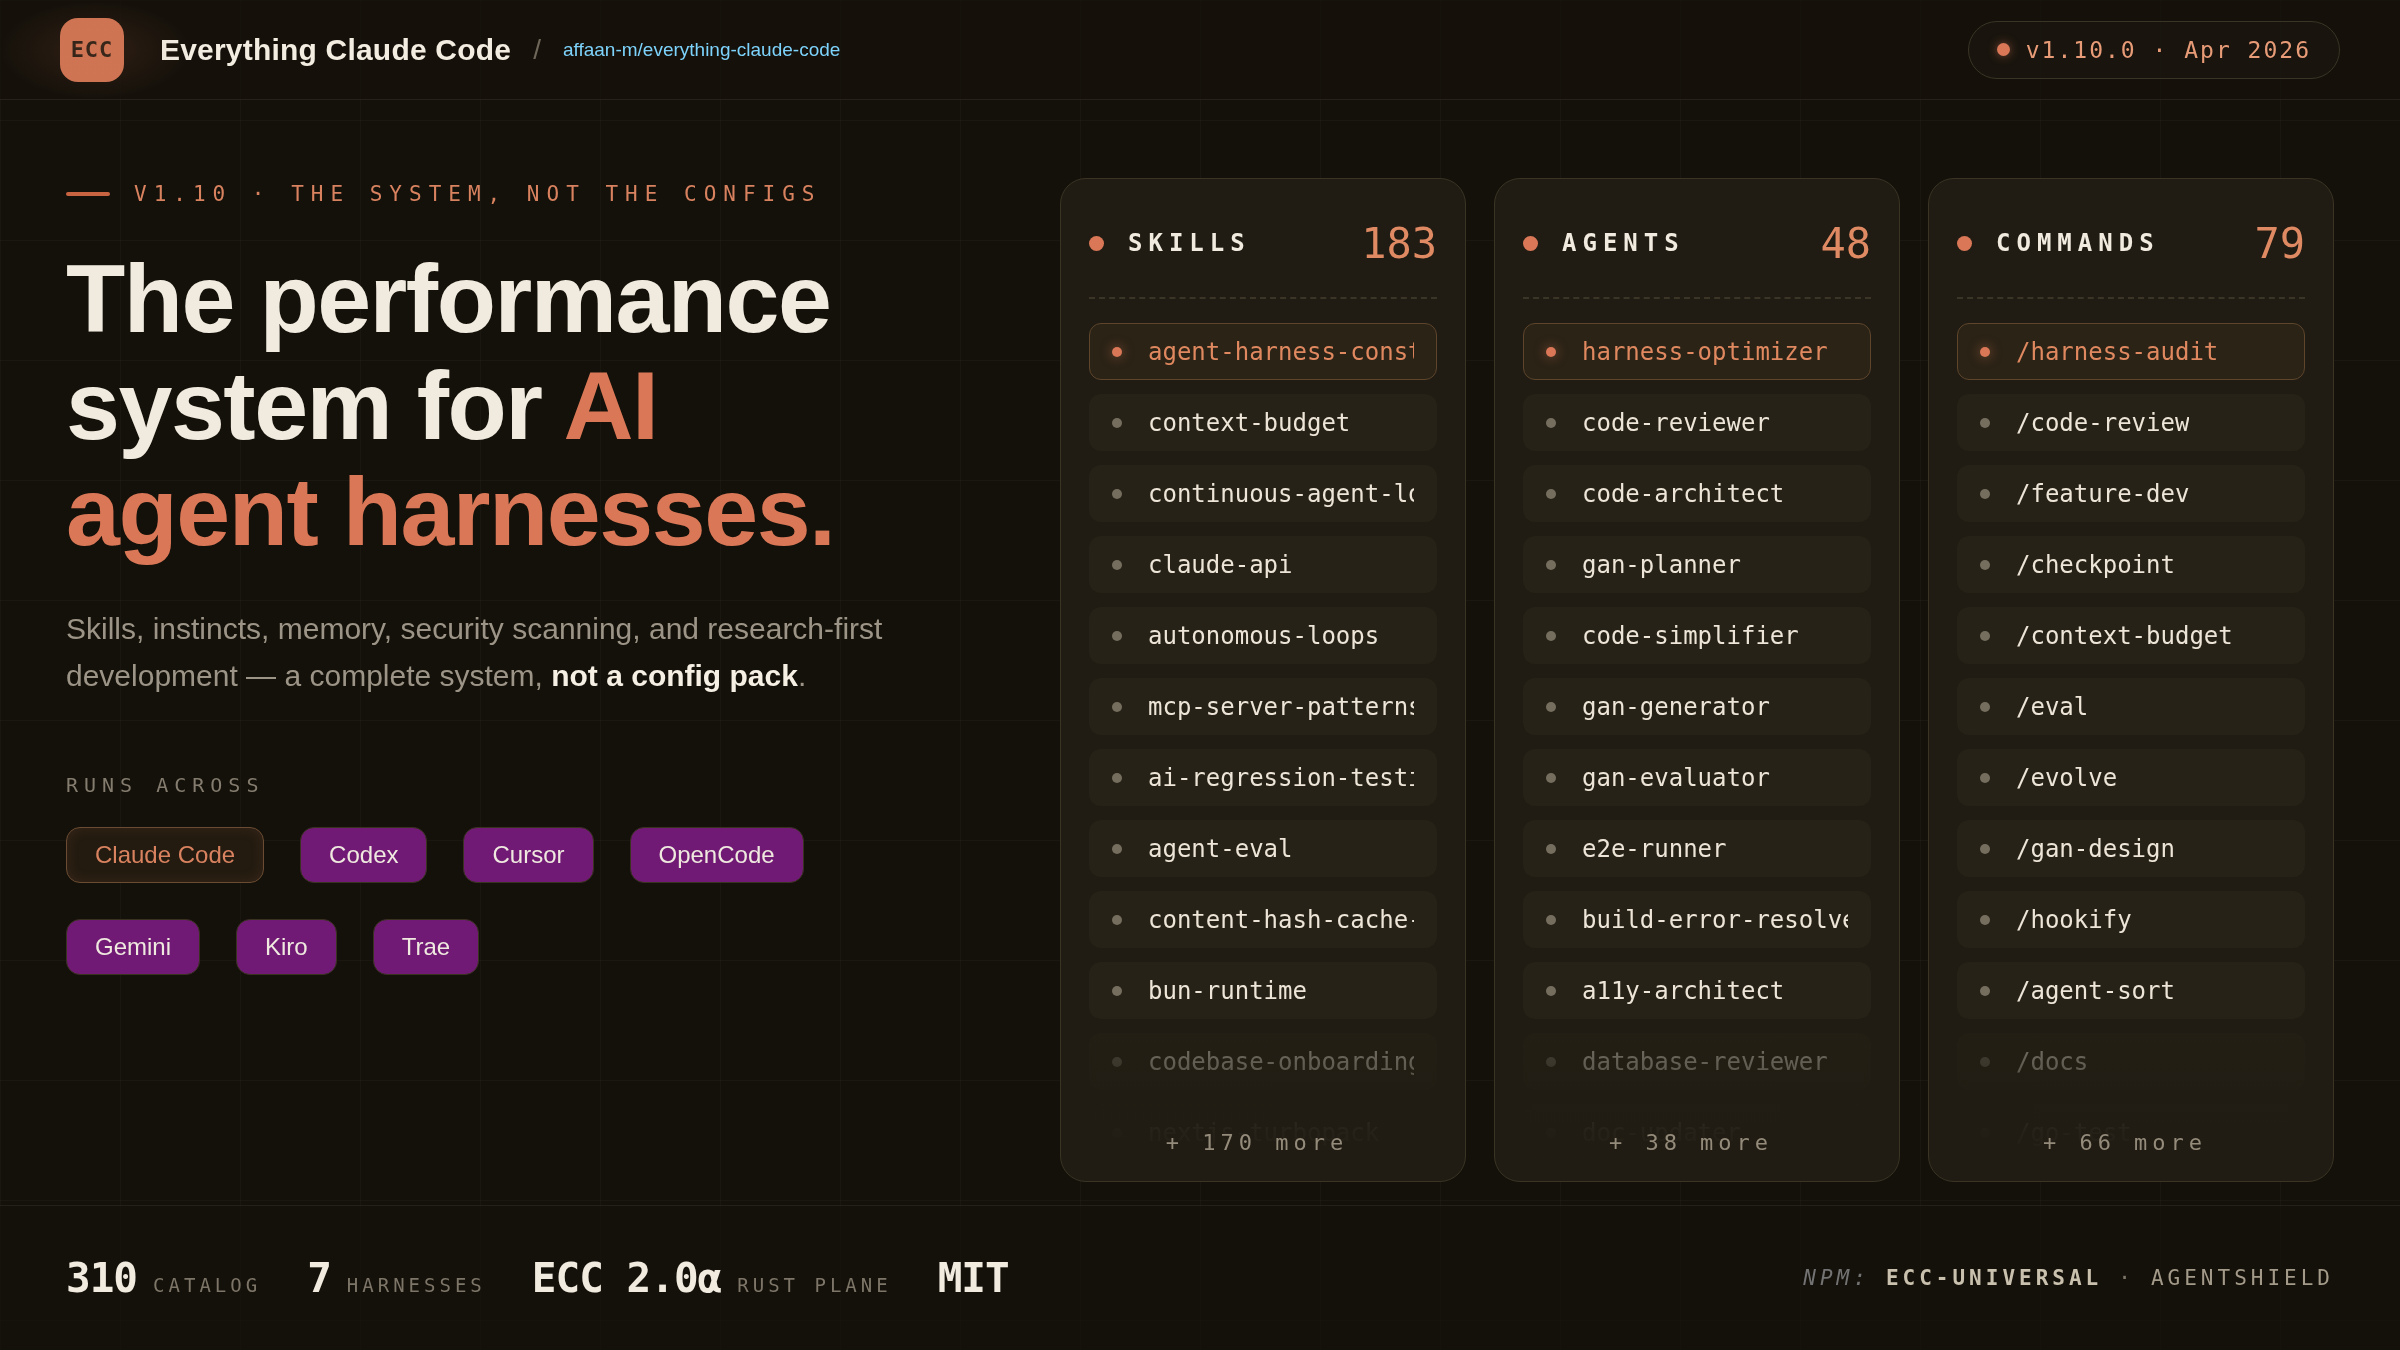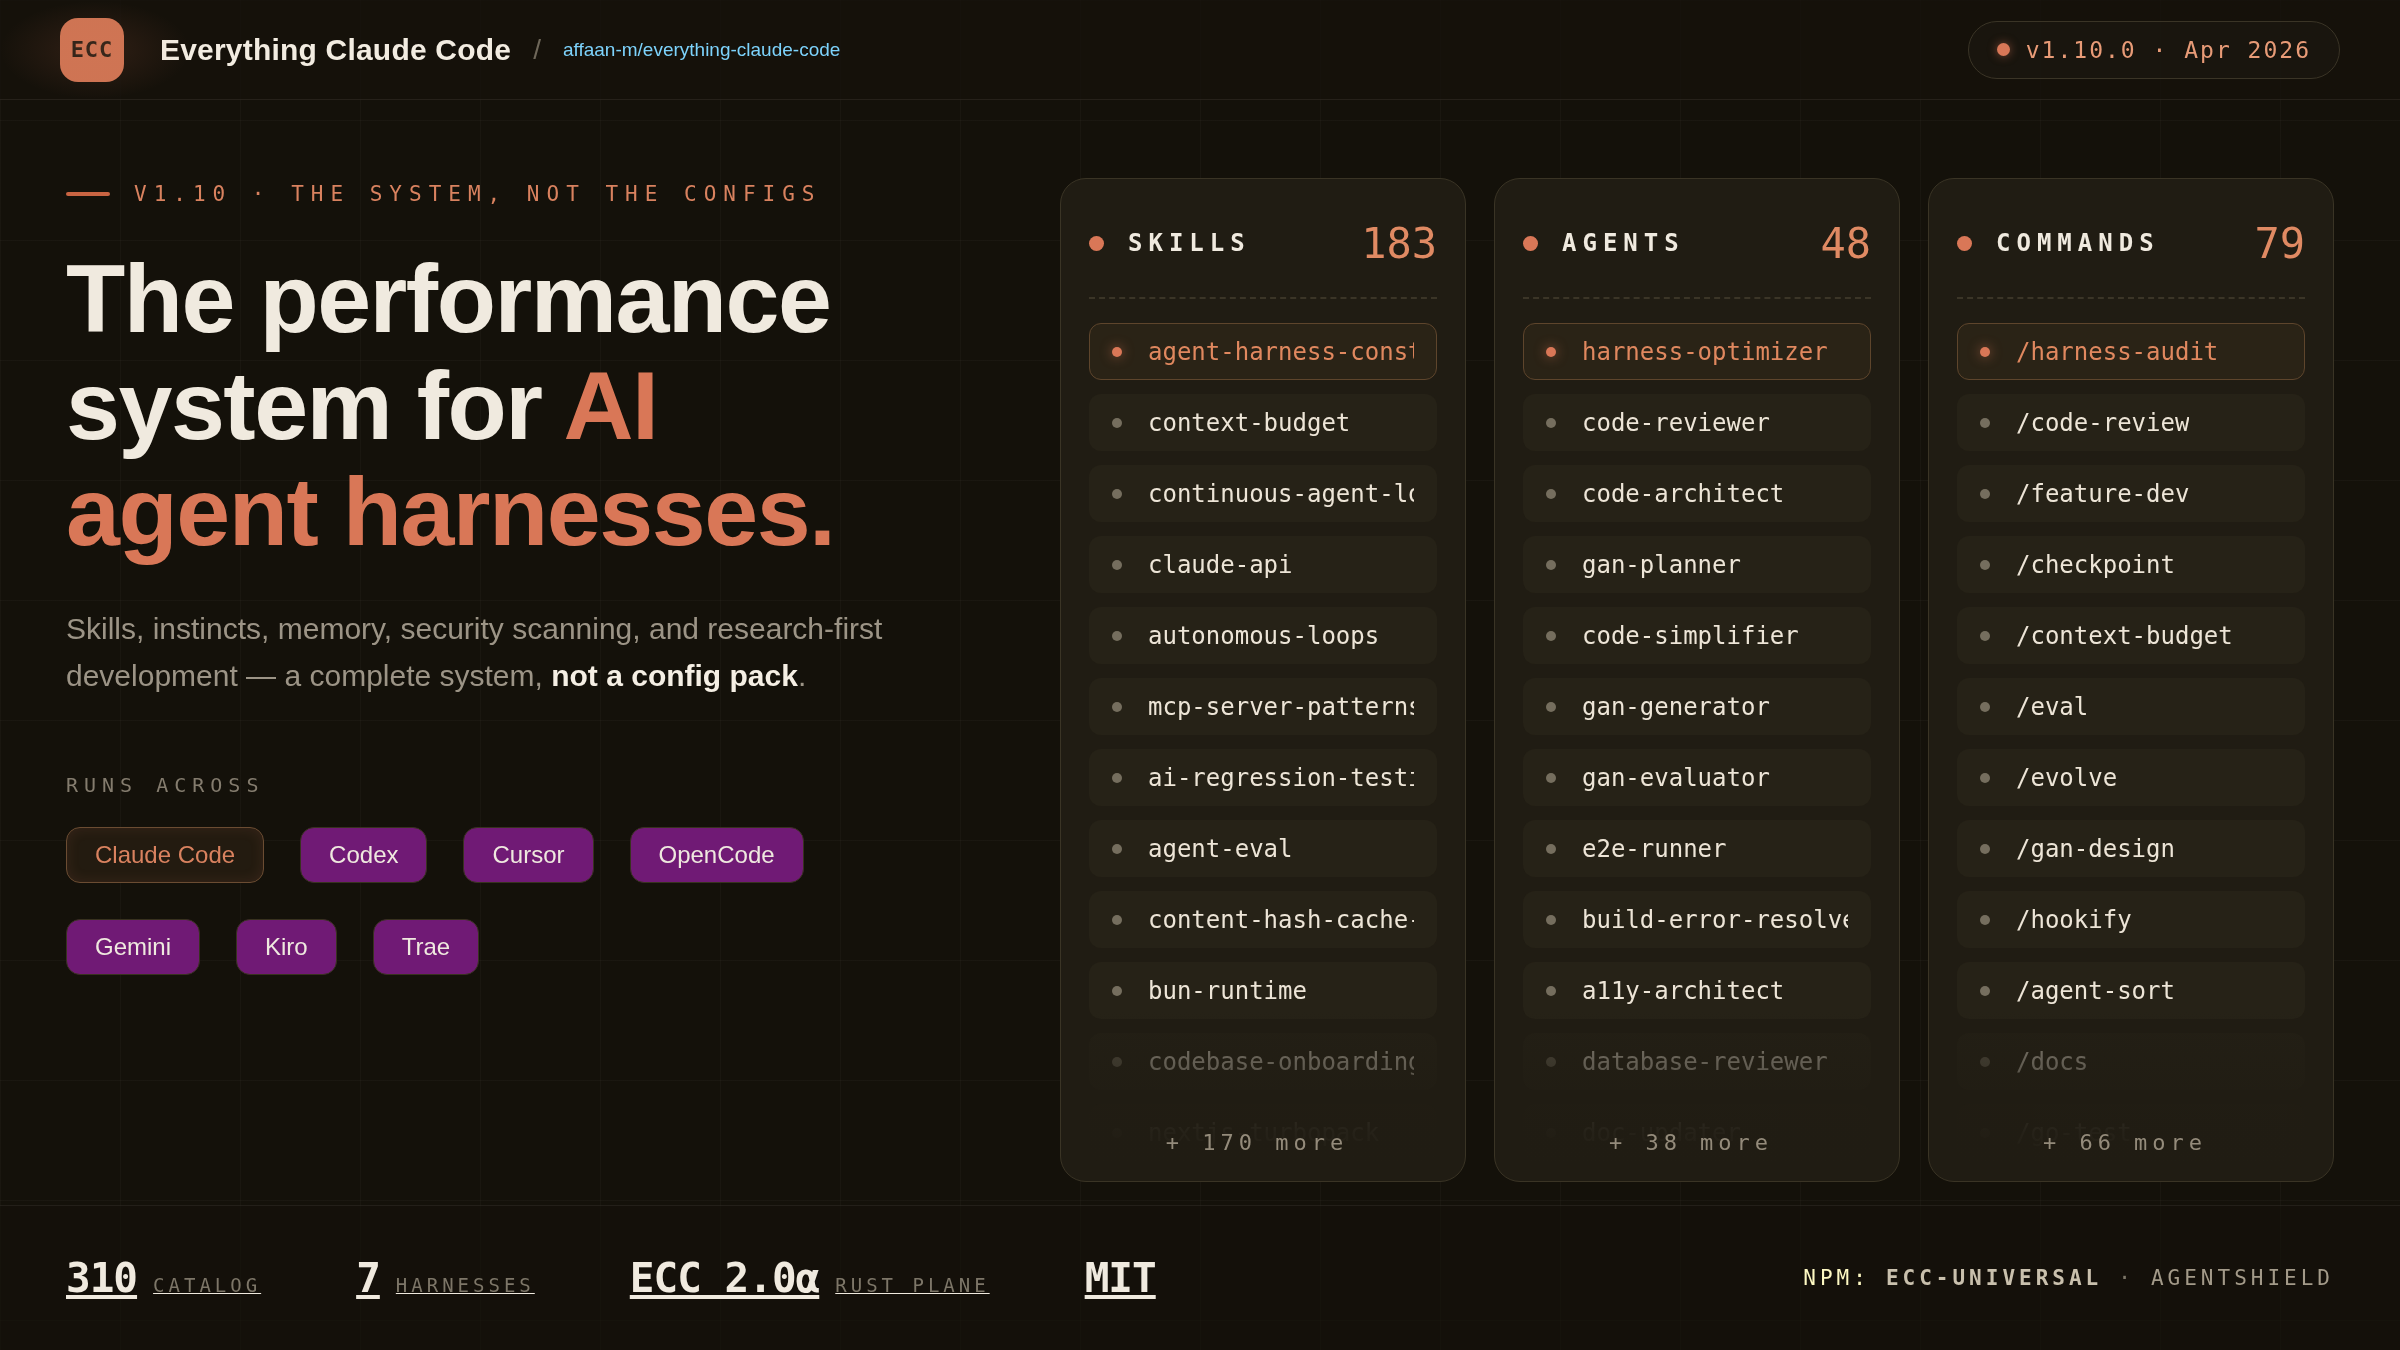--- a/index.html
+++ b/index.html
@@ -118,27 +118,27 @@
     font-size:22px; letter-spacing:5px; color:#948B7B;
   }
 
   
   .footer{
     position:absolute; left:0; right:0; bottom:0; height:145px;
     display:flex; align-items:center; padding:0 66px;
     border-top:1px solid rgba(240,234,223,0.07);
     background:rgba(20,17,10,0.6);
   }
-  .stats{ display:flex; align-items:flex-start; gap:95px;text-decoration:underline; }
+  .stats{ display:flex; align-items:flex-start; gap:46px; }
   .stat{ display:flex; align-items:baseline; gap:16px; }
   .stat-value{ font-size:41px; font-weight:700; color:#F0EADF; letter-spacing:-1px; }
   .stat-label{ font-size:19px; letter-spacing:4px; color:#7D7668; }
   .npm{ margin-left:auto; display:flex; align-items:baseline; gap:16px;
     font-size:21px; letter-spacing:4px; }
-  .npm .nlabel{ color:#fef9c3; }
+  .npm .nlabel{ color:#737373;font-style:italic; }
   .npm .nvalue{ color:#C9C0AD; font-weight:700; }
   .npm .nsep{ color:#7D7668; }
   .npm .nextra{ color:#A39A89; }
 </style>
 </head>
 <body>
 
 <header class="topbar">
   <div class="logo">ECC</div>
   <div class="site-title">Everything Claude Code</div>

